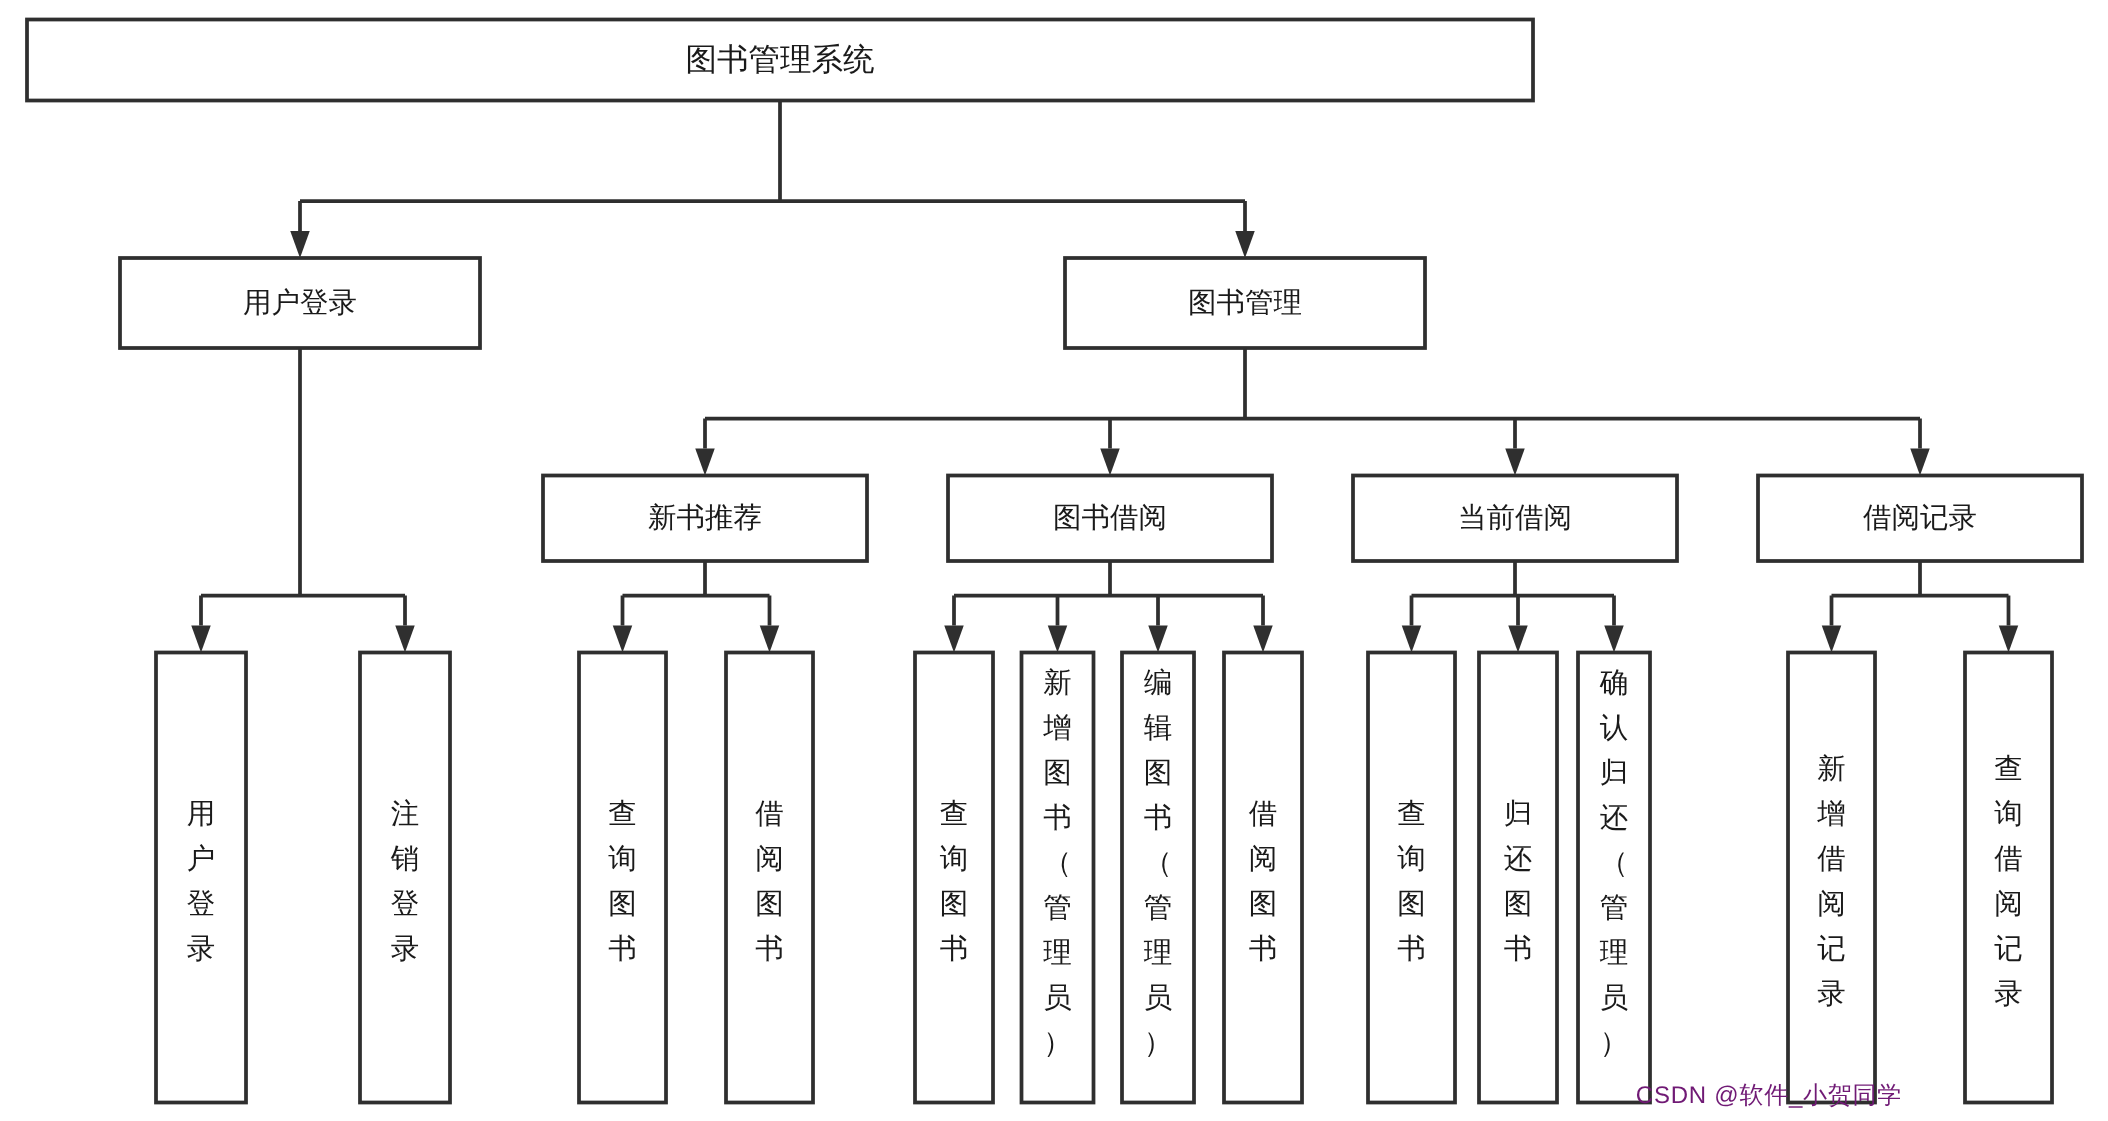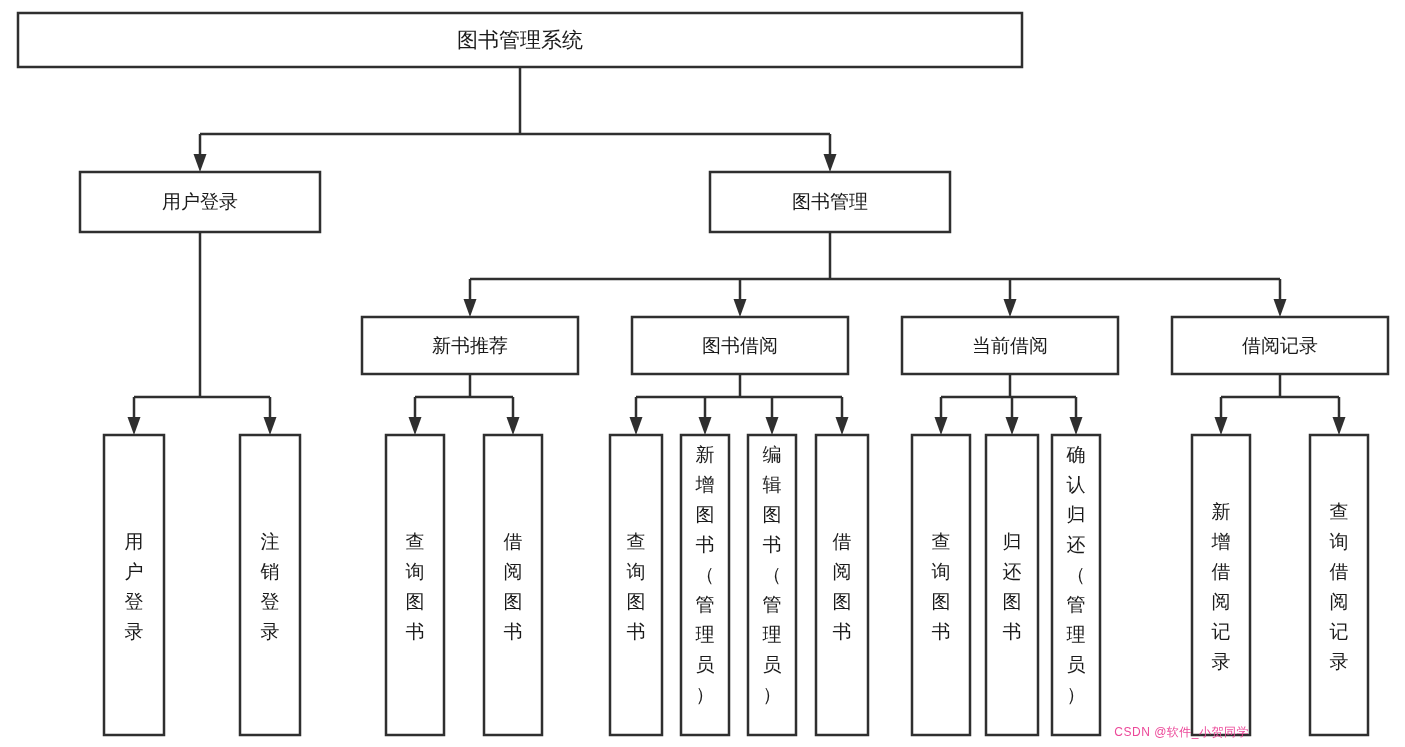--- a/index.html
+++ b/index.html
@@ -52,25 +52,25 @@
     font-family: "Liberation Sans", "DejaVu Sans", sans-serif;
     fill: #1a1a1a;
     font-size: 19px;
     text-anchor: middle;
   }
   .root-label {
     font-size: 21px;
   }
   .watermark {
     position: absolute;
-    right: 23px;
+    right: 4px;
     bottom: 6px;
     font-family: "Liberation Sans", "DejaVu Sans", sans-serif;
-    font-size: 12px;
-    color: #ec4899;
+    font-size: 16px;
+    color: #701a75;
     letter-spacing: 0.5px;
     white-space: nowrap;
     user-select: none;
   }
 </style>
 </head>
 <body>
 
 <div id="diagram-root">
   <svg class="diagram-svg" id="diagram-svg" viewBox="0 0 1405 747">

